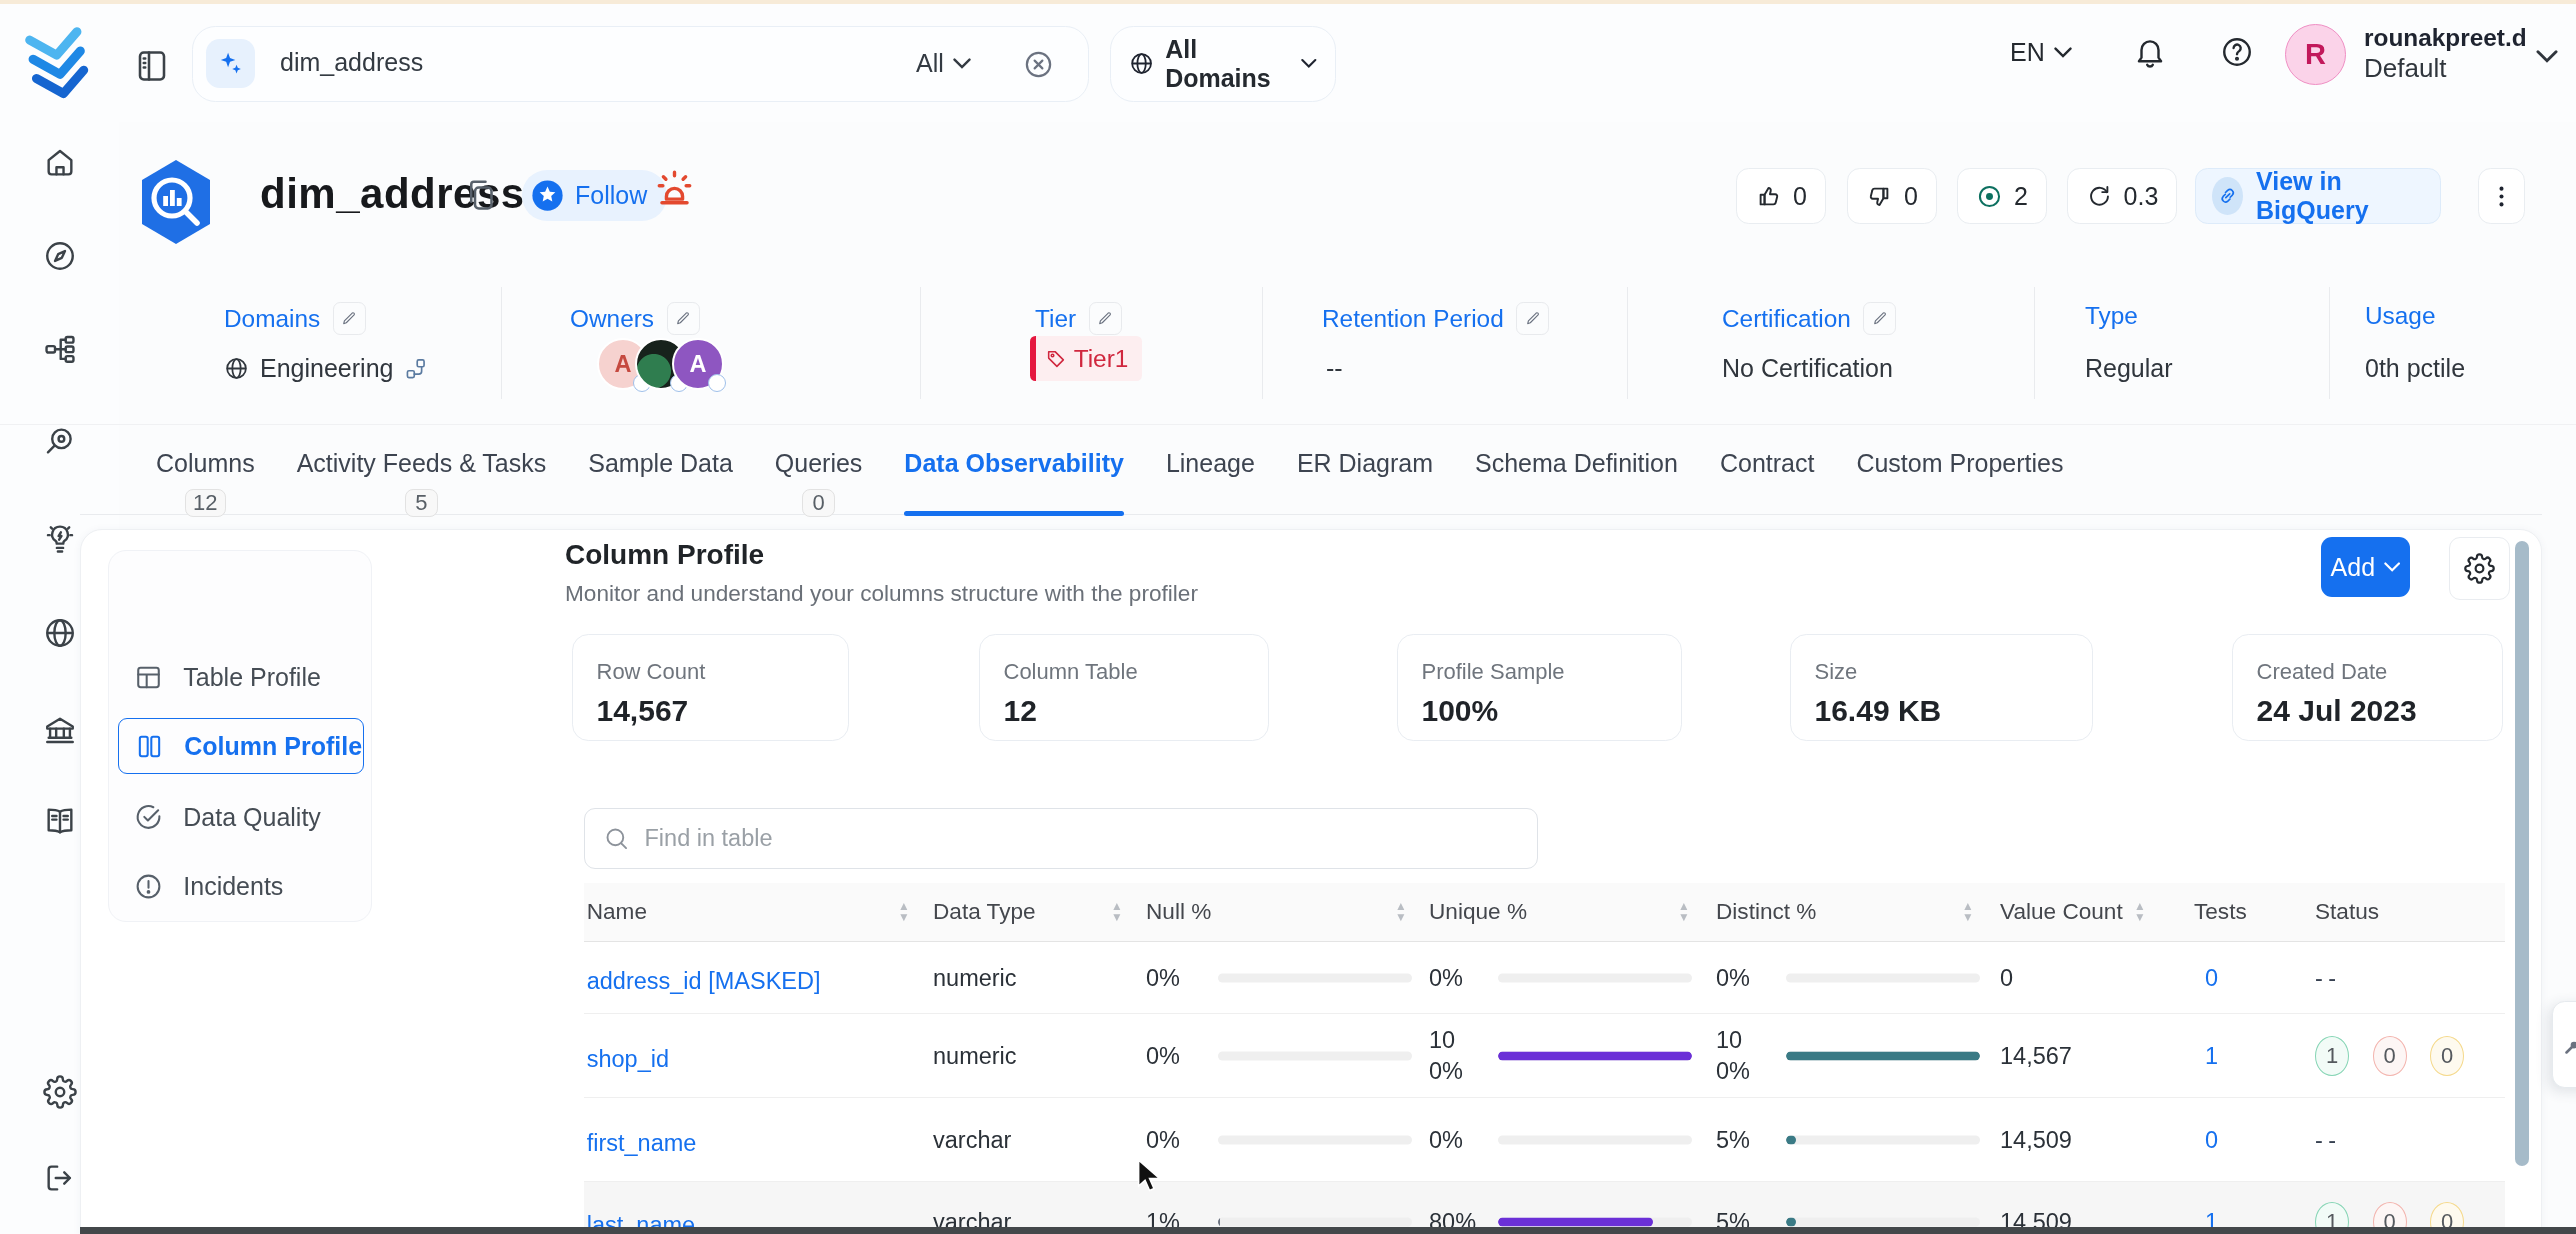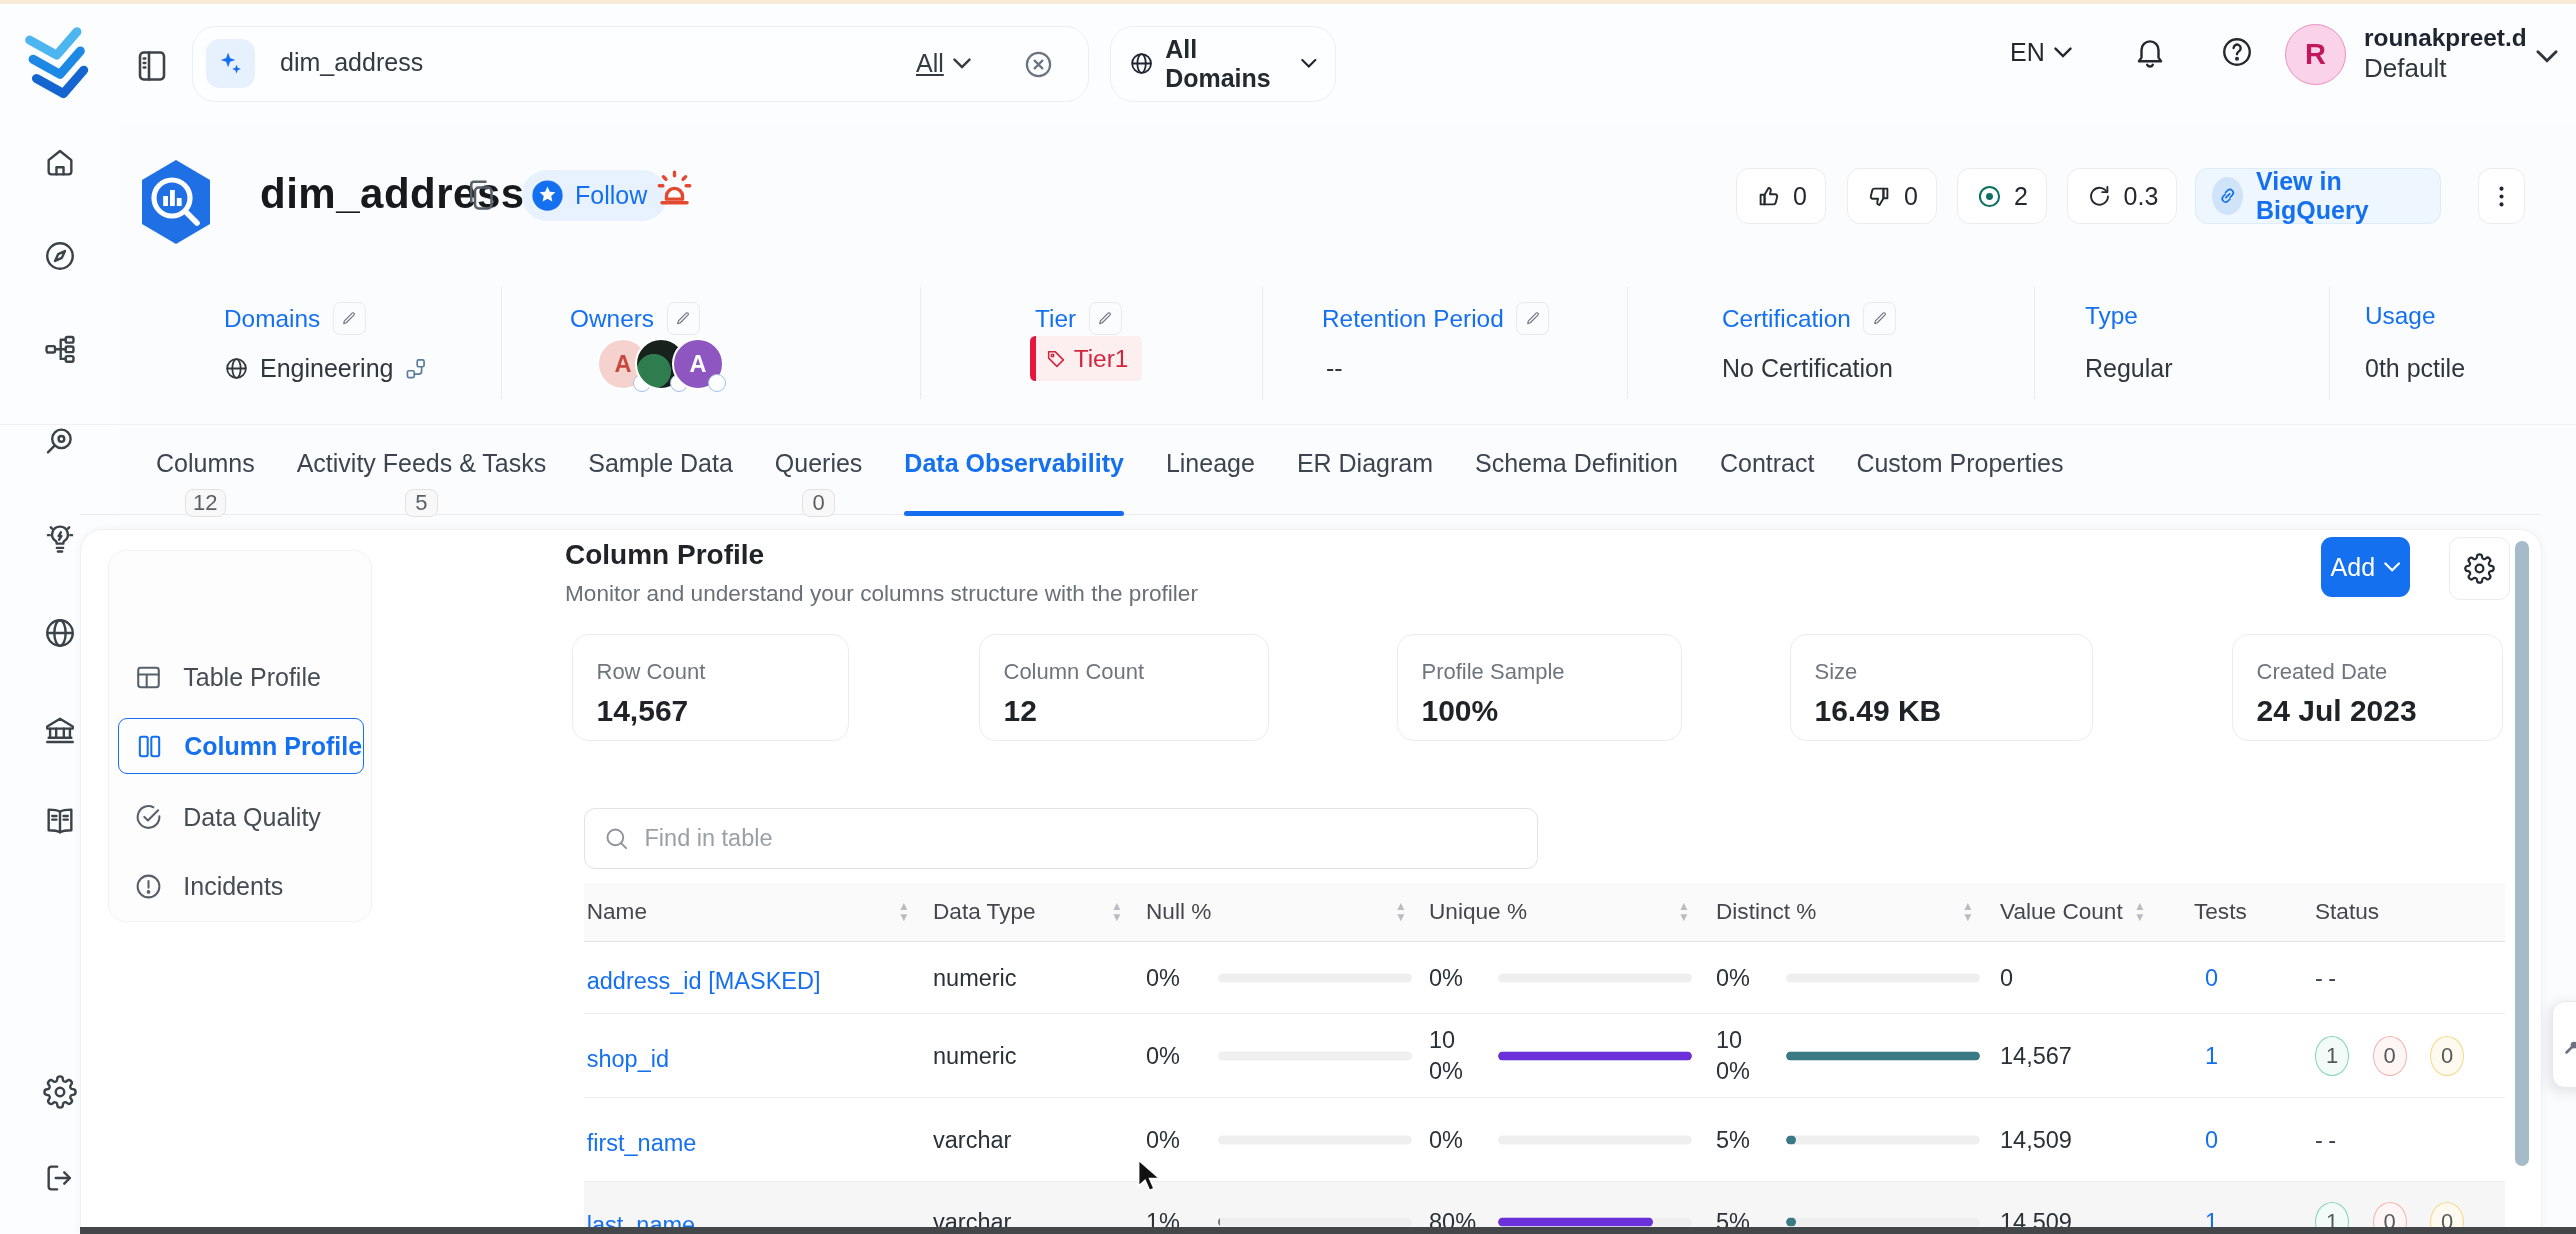--- a/index.html
+++ b/index.html
@@ -14,21 +14,21 @@
   .top-strip { left:0; top:0; width:2576px; height:3.6px; background:#f7ebd8; }
   .bottom-strip { left:80px; top:1227px; width:2496px; height:8.1px; background:#43474a; }
 
   
   .topbar { left:0; top:3.6px; width:2576px; height:118px; background:#fcfdfe; }
   .logo { left:22px; top:18px; width:72px; height:81px; }
   .panel-toggle { left:134px; top:42px; width:36px; height:40px; color:#3b4248; cursor:pointer; }
   .search-pill { left:192px; top:22px; width:897px; height:76px; background:#fdfeff; border:1.8px solid #e9eff6; border-radius:23.5px; }
   .sparkle-box { left:12.7px; top:12.7px; width:49px; height:49px; background:#e7f1fd; border-radius:13.6px; display:flex; align-items:center; justify-content:center; }
   .search-input { left:87px; top:0; width:633px; height:72px; border:none; outline:none; background:transparent; font-family:"Liberation Sans",sans-serif; font-size:25px; color:#333a42; }
-  .search-scope { left:723px; top:22px; display:flex; gap:9px; align-items:center; font-size:25px; color:#333a42; cursor:pointer;text-decoration:underline; }
+  .search-scope { left:723px; top:22px; display:flex; gap:9px; align-items:center; font-size:25px; color:#333a42; cursor:pointer; }
   .search-clear { left:830px; top:22px; width:31px; height:31px; color:#6b7280; cursor:pointer; }
   .domains-pill { left:1110px; top:22px; width:226px; height:76px; background:#fdfeff; border:1.8px solid #e9eff6; border-radius:23.5px; display:flex; align-items:center; gap:11px; padding:0 18px; cursor:pointer; }
   .domains-pill .lbl { font-size:25px; font-weight:700; color:#24292f; }
   .tb-lang { left:2010px; top:34px; display:flex; gap:9px; align-items:center; font-size:25px; color:#24292f; cursor:pointer; }
   .tb-bell { left:2133px; top:31px; width:34px; height:34px; color:#24292f; cursor:pointer; }
   .tb-help { left:2220px; top:31px; width:34px; height:34px; color:#24292f; cursor:pointer; }
   .tb-avatar { left:2285px; top:20px; width:61px; height:61px; border-radius:50%; background:#fbd3e9; border:1.8px solid #ef8fc4; color:#c2185b; font-size:29px; font-weight:700; display:flex; align-items:center; justify-content:center; }
   .tb-user { left:2364px; top:18px; line-height:31px; }
   .tb-user .nm { font-size:24.4px; font-weight:700; color:#1f2430; }
   .tb-user .ws { font-size:26px; color:#30363d; }
@@ -534,21 +534,21 @@
           <circle cx="12" cy="12" r="3"></circle>
           <path d="M19.4 15a1.65 1.65 0 00.33 1.82l.06.06a2 2 0 01-2.83 2.83l-.06-.06a1.65 1.65 0 00-1.82-.33 1.65 1.65 0 00-1 1.51V21a2 2 0 01-4 0v-.09A1.65 1.65 0 009 19.4a1.65 1.65 0 00-1.82.33l-.06.06a2 2 0 01-2.83-2.83l.06-.06a1.65 1.65 0 00.33-1.82 1.65 1.65 0 00-1.51-1H3a2 2 0 010-4h.09A1.65 1.65 0 004.6 9a1.65 1.65 0 00-.33-1.82l-.06-.06a2 2 0 012.83-2.83l.06.06a1.65 1.65 0 001.82.33H9a1.65 1.65 0 001-1.51V3a2 2 0 014 0v.09a1.65 1.65 0 001 1.51 1.65 1.65 0 001.82-.33l.06-.06a2 2 0 012.83 2.83l-.06.06a1.65 1.65 0 00-.33 1.82V9a1.65 1.65 0 001.51 1H21a2 2 0 010 4h-.09a1.65 1.65 0 00-1.51 1z"></path>
         </svg>
     </span>
 
     <div class="abs stat-card" style="left:491px;width:277px">
       <div class="s-lbl">Row Count</div>
       <div class="s-val">14,567</div>
     </div>
     <div class="abs stat-card" style="left:898px;width:290px">
-      <div class="s-lbl">Column Count</div>
+      <div class="s-lbl">Column Table</div>
       <div class="s-val">12</div>
     </div>
     <div class="abs stat-card" style="left:1316px;width:285px">
       <div class="s-lbl">Profile Sample</div>
       <div class="s-val">100%</div>
     </div>
     <div class="abs stat-card" style="left:1709px;width:303px">
       <div class="s-lbl">Size</div>
       <div class="s-val">16.49 KB</div>
     </div>

